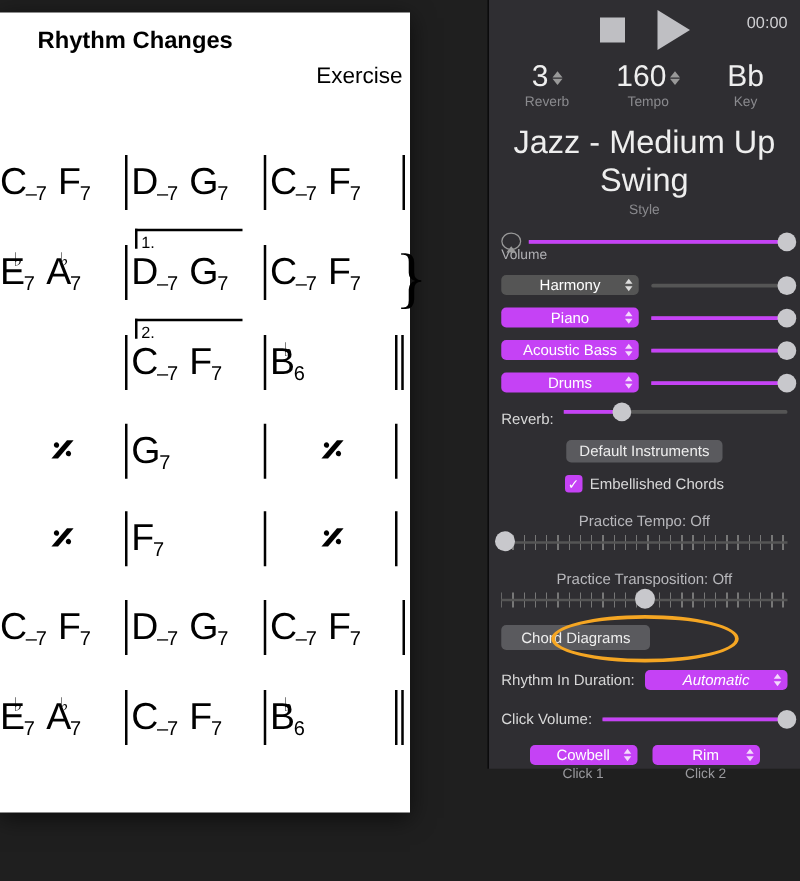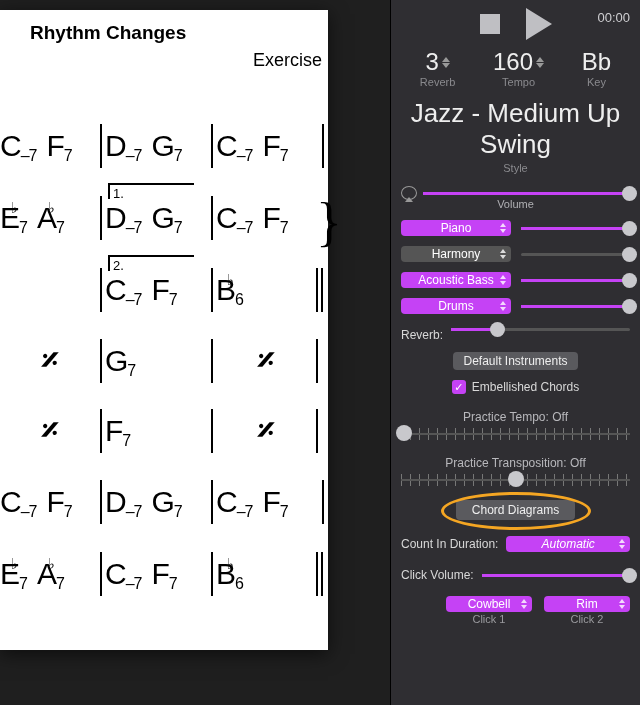--- a/index.html
+++ b/index.html
@@ -88,21 +88,21 @@
     font-size: 54px;
     line-height: 0;
     position: relative; top: 4px;
     font-family: "Times New Roman", serif;
   }
 
   
   .panel {
     position: absolute;
     right: 0; top: 0;
-    width: 250px; height: 705px;
+    width: 250px; height: 615px;
     background: #2f2e32;
     color: #d8d8d8;
     font-size: 12px;
     border-left: 1px solid #000;
     padding: 6px 10px 0 10px;
   }
   .transport {
     display: flex;
     align-items: center;
     justify-content: center;
@@ -143,21 +143,21 @@
     margin-top: 10px;
     font-size: 26px; color: #eee;
   }
   .style-sub { text-align:center; font-size:11px; color:#8a8a8e; margin-top:2px;}
 
   .slider-row {
     display: flex; align-items: center;
     gap: 6px; margin-top: 12px;
   }
   .slider-label-center {
-    text-align: center; font-size: 11px; color: #b0b0b4;
+    font-size: 11px; color: #b0b0b4;
     margin-top: -2px;
   }
   .airplay {
     width: 16px; height: 14px;
     border: 1.5px solid #999; border-radius: 50%;
     position: relative; flex-shrink:0;
   }
   .airplay::after {
     content:''; position:absolute; bottom:-3px; left:3px;
     border-left:4px solid transparent; border-right:4px solid transparent;
@@ -228,37 +228,37 @@
   }
   .tick-track::before {
     content:''; position:absolute; left:0; right:0; top:5px; height:2px;
     background:#555;
   }
   .tick-knob {
     position:absolute; top:-3px; width:16px;height:16px;border-radius:50%;
     background:#c8c8cc;
   }
   .chord-dia-wrap {
-    position:relative; text-align:center; margin-top:14px;
+    position:relative; text-align:left; margin-top:14px;
   }
   .chord-dia-wrap .btn-grey { padding:3px 16px; }
   .ellipse {
     position:absolute;
     border: 3px solid #f5a623;
     border-radius: 50%;
     width: 150px; height: 38px;
     left: 40px; top: -8px;
     pointer-events:none;
   }
   .row-set {
     display:flex; align-items:center; gap:8px; margin-top:16px;
     font-size:12px;
   }
   .click-row {
-    display:flex; justify-content:flex-end; gap:12px; margin-top:14px;
+    display:flex; justify-content:center; gap:12px; margin-top:14px;
   }
   .click-col { text-align:center; }
   .click-col .pill { width: 86px; }
   .click-col .lbl { font-size:11px; color:#9a9a9e; margin-top:1px;}
 </style>
 </head>
 <body>
 
 <div class="chart-wrap">
   <div class="chart-title">Rhythm Changes</div>
@@ -524,29 +524,29 @@
   <div class="slider-row">
     <div class="airplay"></div>
     <div class="track">
       <div class="fill" style="width:100%;"></div>
       <div class="knob" style="right:-7px;"></div>
     </div>
   </div>
   <div class="slider-label-center">Volume</div>
 
   <div class="inst-row">
+    <div class="pill dim">Harmony</div>
+    <div class="track">
+        <div class="knob" style="right:-7px;"></div>
+      </div>
+  </div>
+  <div class="inst-row">
     <div class="pill">Piano</div>
     <div class="track">
         <div class="fill" style="width:100%;"></div>
-        <div class="knob" style="right:-7px;"></div>
-      </div>
-  </div>
-  <div class="inst-row">
-    <div class="pill dim">Harmony</div>
-    <div class="track">
         <div class="knob" style="right:-7px;"></div>
       </div>
   </div>
   <div class="inst-row">
     <div class="pill">Acoustic Bass</div>
     <div class="track">
         <div class="fill" style="width:100%;"></div>
         <div class="knob" style="right:-7px;"></div>
       </div>
   </div>
@@ -584,21 +584,21 @@
   <div class="tick-track">
     <div class="tick-knob" style="left:calc(50% - 8px);"></div>
   </div>
 
   <div class="chord-dia-wrap">
     <span class="btn-grey">Chord Diagrams</span>
     <div class="ellipse"></div>
   </div>
 
   <div class="row-set">
-    <span>Count In Duration:</span>
+    <span>Rhythm In Duration:</span>
     <div class="pill" style="flex:1;width:auto;font-style:italic;">Automatic</div>
   </div>
 
   <div class="row-set">
     <span>Click Volume:</span>
     <div class="track">
       <div class="fill" style="width:100%;"></div>
       <div class="knob" style="right:-7px;"></div>
     </div>
   </div>

